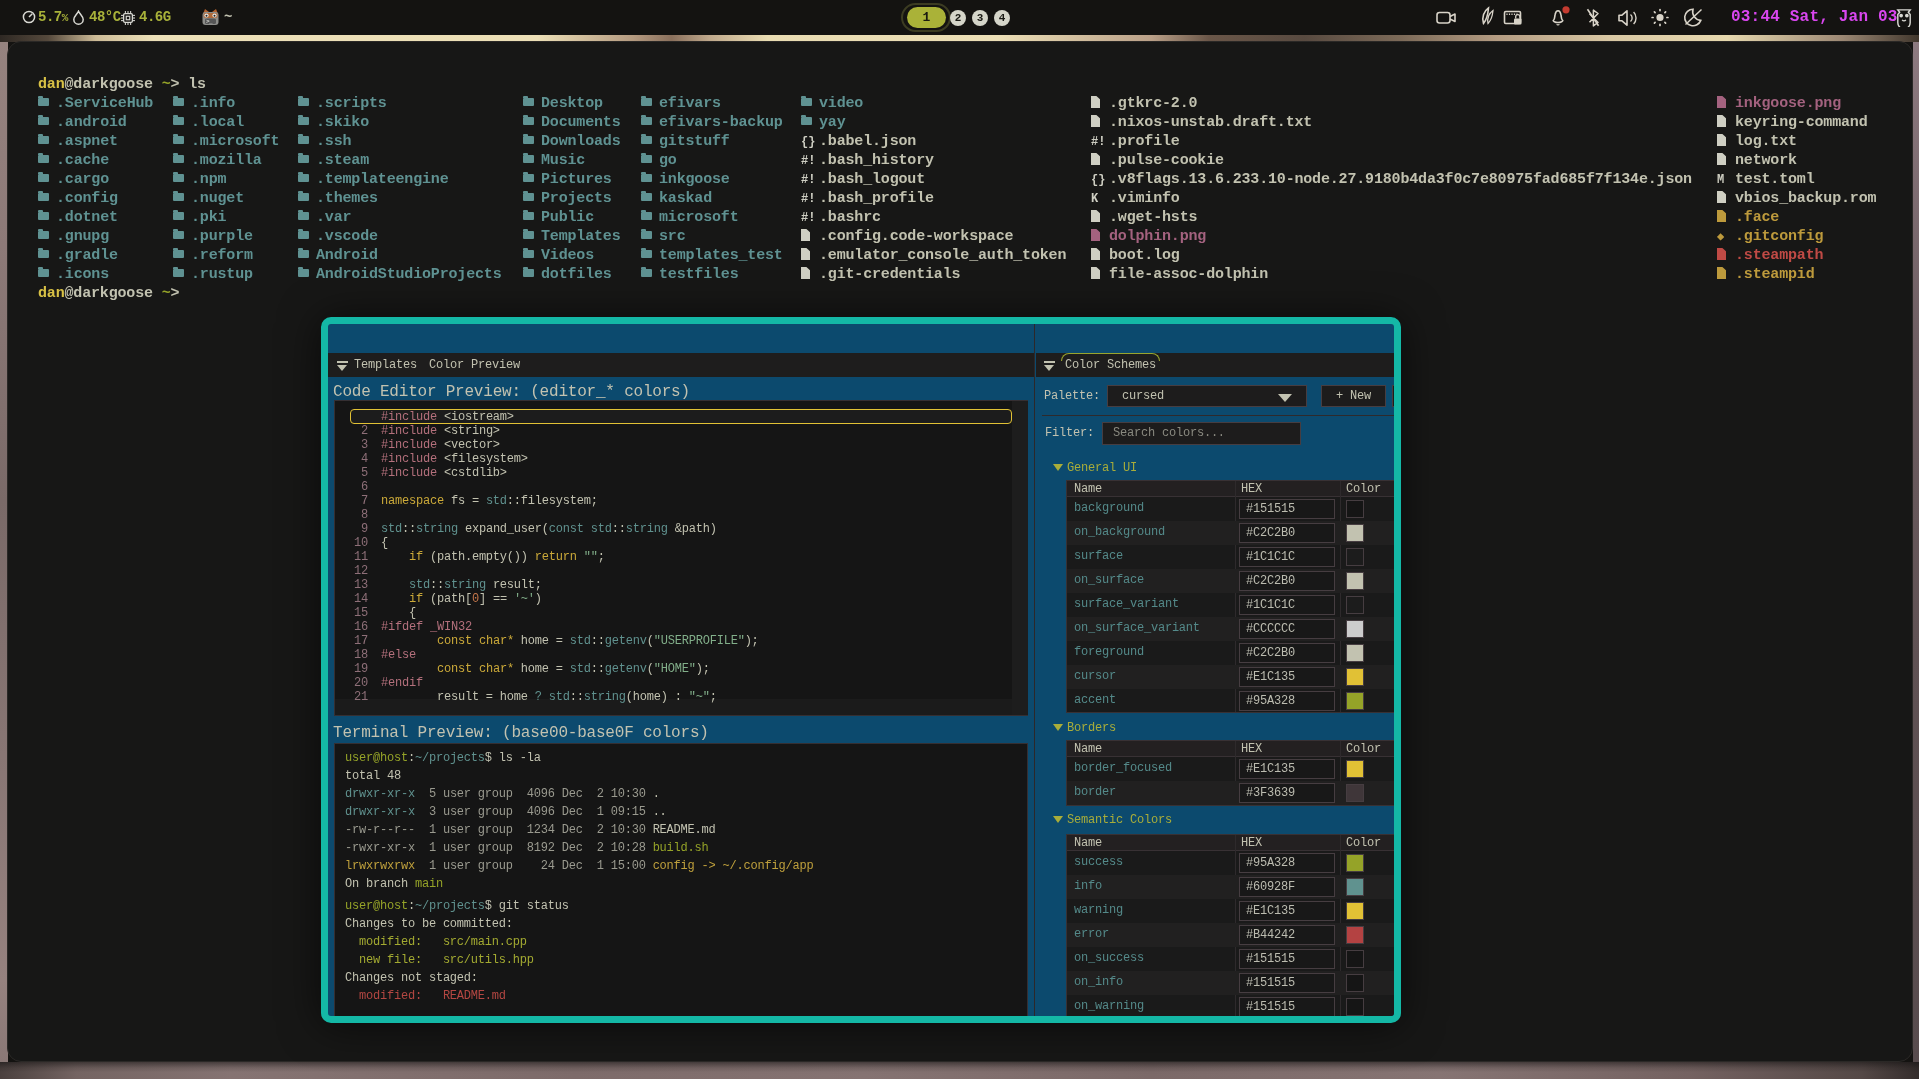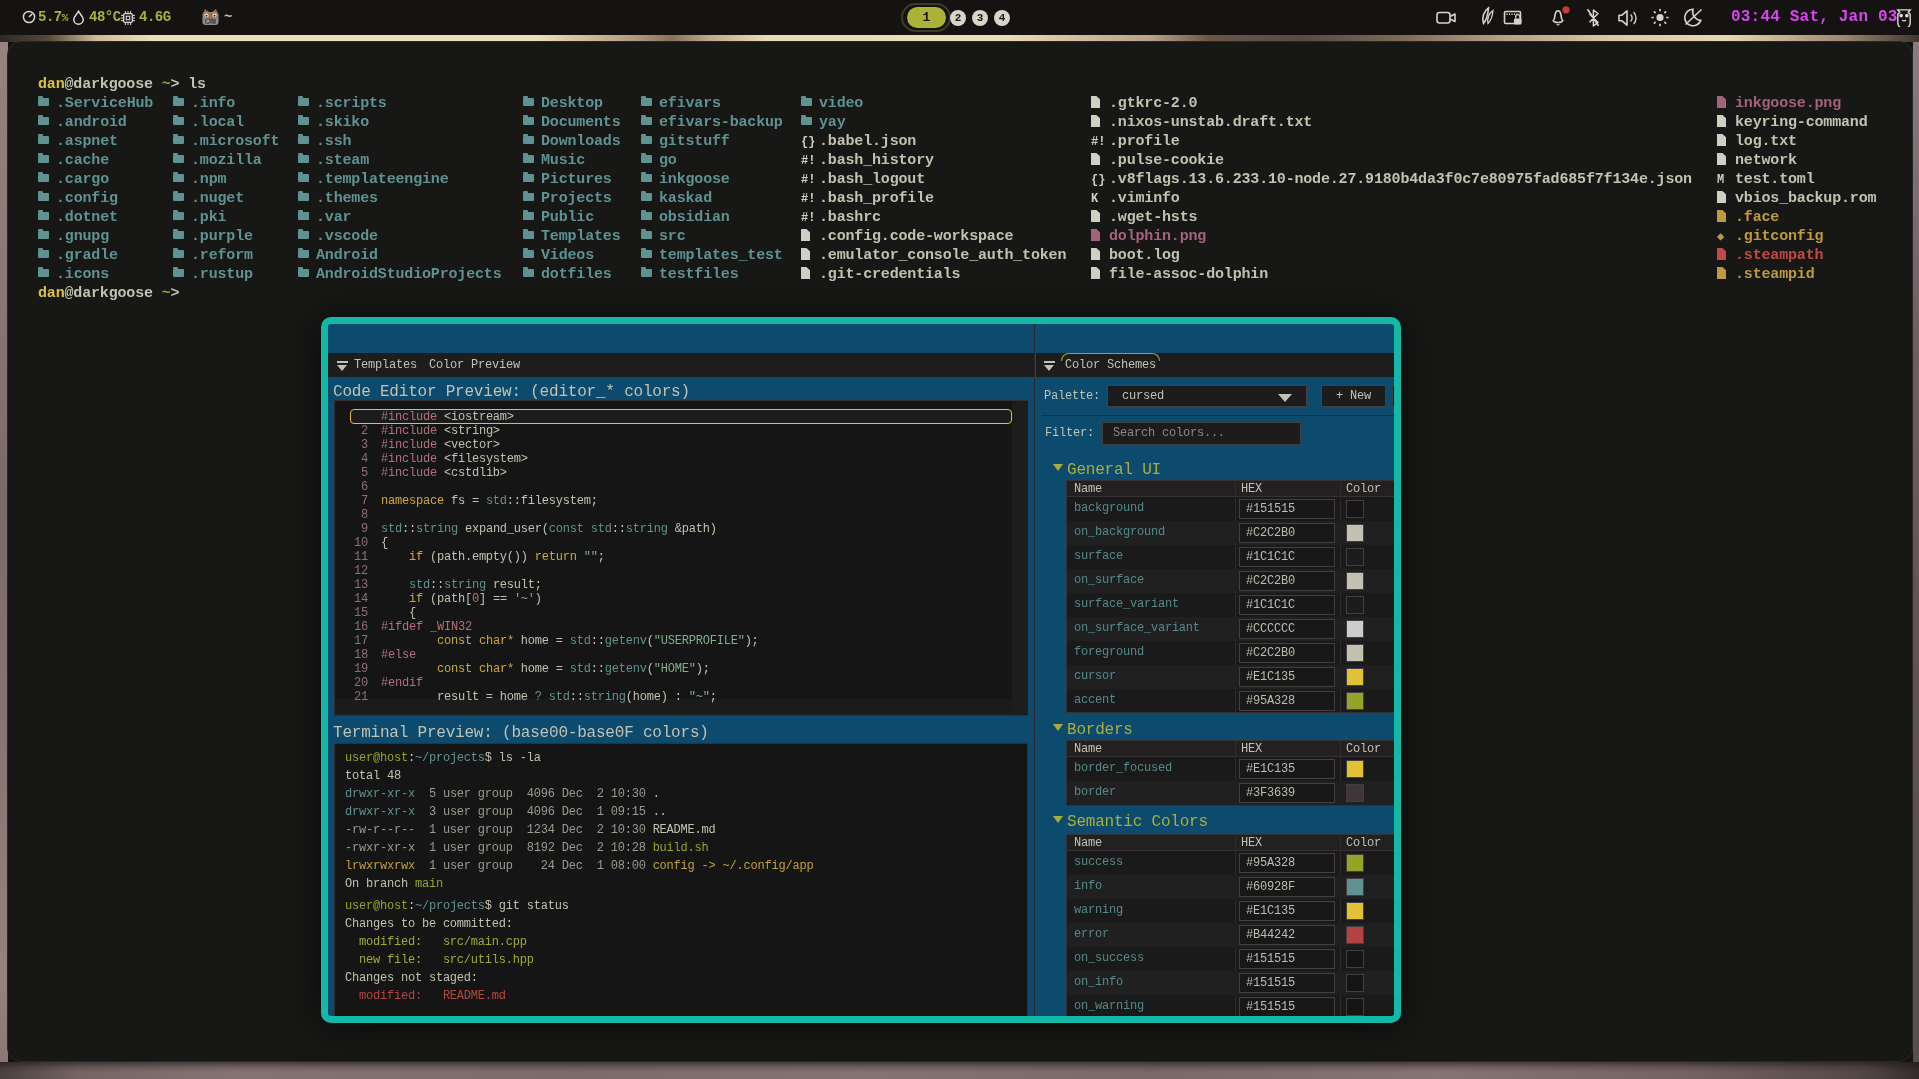--- a/index.html
+++ b/index.html
@@ -49,21 +49,21 @@
 .lbl{position:absolute;font-size:16px;letter-spacing:-.21px;color:#c2c2b0;white-space:pre}
 
 #ed .cl{position:absolute;white-space:pre;font-size:12px;letter-spacing:-.21px;line-height:14px;color:#c2c2b0}
 #ed .num{position:absolute;width:33px;text-align:right;font-size:12px;letter-spacing:-.21px;line-height:14px;color:#8e6f78}
 .k{color:#ccaa39}.pp{color:#b4707c}.t{color:#60928F}.s{color:#82af8a}.n{color:#c4764a}
 
 #tp .tl{position:relative;white-space:pre;font-size:12px;letter-spacing:-.21px;line-height:18px;color:#c2c2b0}
 .gry{color:#9a9a8f}.teal{color:#60928F}.gold{color:#bfa03c}.grn{color:#a3aa31}.red2{color:#b44742}
 
 .rlbl{position:absolute;font-size:12px;letter-spacing:-.21px;color:#c2c2b0;white-space:pre}
-.sect{position:absolute;font-size:16px;letter-spacing:-.21px;color:#a9ad3a;white-space:pre}
+.sect{position:absolute;font-size:12px;letter-spacing:-.21px;color:#a9ad3a;white-space:pre}
 .tri{position:absolute;width:0;height:0;border-left:5px solid transparent;border-right:5px solid transparent;border-top:7px solid #a9ad3a}
 .tbl{position:absolute;border:1px solid #383134;background:#1a1a1a}
 .tbl .hd{position:absolute;left:0;top:0;right:0;height:16px;background:#232021;border-bottom:1px solid #383134}
 .tbl .hd span{position:absolute;top:1px;font-size:12px;letter-spacing:-.21px;color:#c2c2b0}
 .tbl .row{position:absolute;left:0;right:0;height:24px}
 .tbl .row.alt{background:#212020}
 .tbl .vl{position:absolute;top:0;bottom:0;width:1px;background:#2e2a2c}
 .tbl .nm{position:absolute;left:7px;top:4px;font-size:12px;letter-spacing:-.21px;color:#548a8a}
 .tbl .hx{position:absolute;left:172px;top:2px;width:96px;height:20px;background:#181818;border:1px solid #463d41;color:#bcbcb0;font-size:12px;letter-spacing:-.21px;line-height:18px;padding-left:6px}
 .tbl .sw{position:absolute;left:279px;top:3px;width:18px;height:18px;border:1px solid #463d41}
@@ -220,21 +220,21 @@
     <div class="r"><i class="f"></i><span class="dir">Videos</span></div>
     <div class="r"><i class="f"></i><span class="dir">dotfiles</span></div>
   </div>
   <div class="lscol" style="left:633px">
     <div class="r"><i class="f"></i><span class="dir">efivars</span></div>
     <div class="r"><i class="f"></i><span class="dir">efivars-backup</span></div>
     <div class="r"><i class="f"></i><span class="dir">gitstuff</span></div>
     <div class="r"><i class="f"></i><span class="dir">go</span></div>
     <div class="r"><i class="f"></i><span class="dir">inkgoose</span></div>
     <div class="r"><i class="f"></i><span class="dir">kaskad</span></div>
-    <div class="r"><i class="f"></i><span class="dir">obsidian</span></div>
+    <div class="r"><i class="f"></i><span class="dir">microsoft</span></div>
     <div class="r"><i class="f"></i><span class="dir">src</span></div>
     <div class="r"><i class="f"></i><span class="dir">templates_test</span></div>
     <div class="r"><i class="f"></i><span class="dir">testfiles</span></div>
   </div>
   <div class="lscol" style="left:793px">
     <div class="r"><i class="f"></i><span class="dir">video</span></div>
     <div class="r"><i class="f"></i><span class="dir">yay</span></div>
     <div class="r"><span class="ti">{}</span>.babel.json</div>
     <div class="r"><span class="ti">#!</span>.bash_history</div>
     <div class="r"><span class="ti">#!</span>.bash_logout</div>
@@ -336,21 +336,21 @@
       <div class="cl" style="left:46px;top:289px">        result = home <span class="t">?</span> <span class="t">std</span>::<span class="t">string</span>(home) : <span class="s">"~"</span>;</div>
   </div>
   <div class="lbl" style="left:5px;top:400px">Terminal Preview: (base00-base0F colors)</div>
   <div class="pbox" id="tp" style="left:6px;top:419px;width:694px;height:279px;padding:5px 0 0 10px">
     <div class="tl"><span class="olv">user@host</span>:<span class="teal">~/projects</span>$ ls -la</div>
     <div class="tl">total 48</div>
     <div class="tl"><span class="teal">drwxr-xr-x</span><span class="gry">  5 user group  4096 Dec  2 10:30 </span>.</div>
     <div class="tl"><span class="teal">drwxr-xr-x</span><span class="gry">  3 user group  4096 Dec  1 09:15 </span>..</div>
     <div class="tl"><span class="gry">-rw-r--r--  1 user group  1234 Dec  2 10:30 </span>README.md</div>
     <div class="tl"><span class="gry">-rwxr-xr-x  1 user group  8192 Dec  2 10:28 </span><span class="olv">build.sh</span></div>
-    <div class="tl"><span class="gold">lrwxrwxrwx</span><span class="gry">  1 user group    24 Dec  1 08:00 </span><span class="gold">config -&gt; ~/.config/app</span></div>
+    <div class="tl"><span class="gold">lrwxrwxrwx</span><span class="gry">  1 user group    24 Dec  1 15:00 </span><span class="gold">config -&gt; ~/.config/app</span></div>
     <div class="tl">On branch <span class="olv">main</span></div>
     <div class="tl" style="margin-top:4px"><span class="olv">user@host</span>:<span class="teal">~/projects</span>$ git status</div>
     <div class="tl">Changes to be committed:</div>
     <div class="tl"><span class="grn">  modified:   src/main.cpp</span></div>
     <div class="tl"><span class="grn">  new file:   src/utils.hpp</span></div>
     <div class="tl">Changes not staged:</div>
     <div class="tl"><span class="red2">  modified:   README.md</span></div>
   </div>
   <div class="rlbl" style="left:716px;top:65px">Palette:</div>
   <div class="btn" style="left:779px;top:61px;width:200px;height:22px;line-height:20px;text-align:left;padding-left:14px">cursed<span style="position:absolute;right:14px;top:8px;width:0;height:0;border-left:7px solid transparent;border-right:7px solid transparent;border-top:8px solid #c2c2b0"></span></div>

